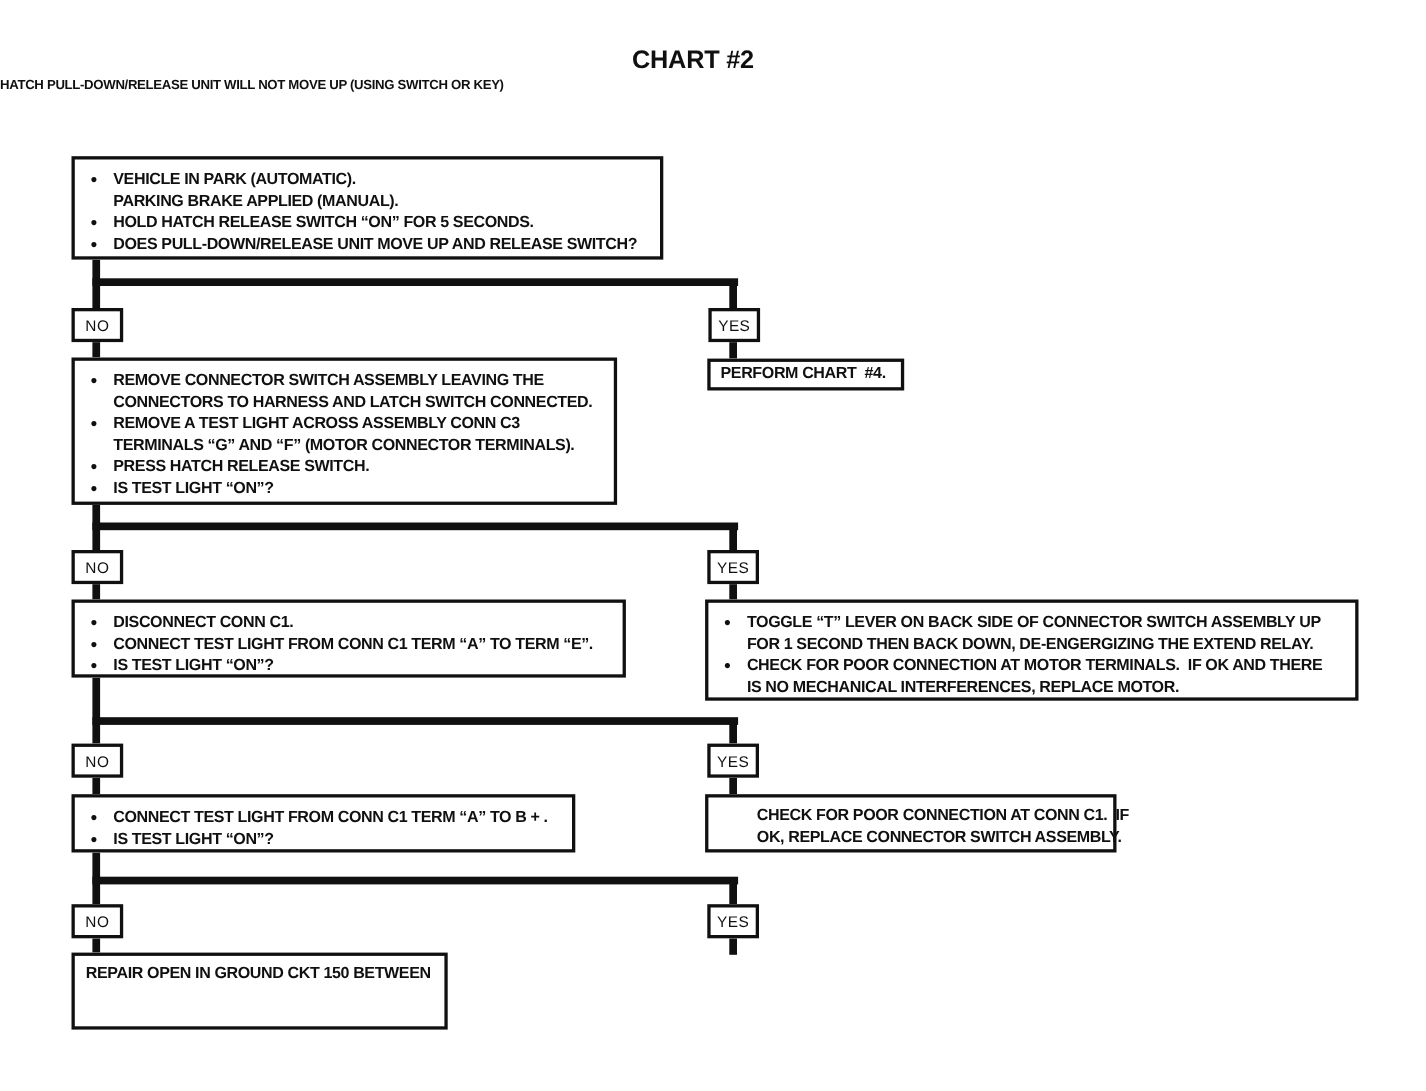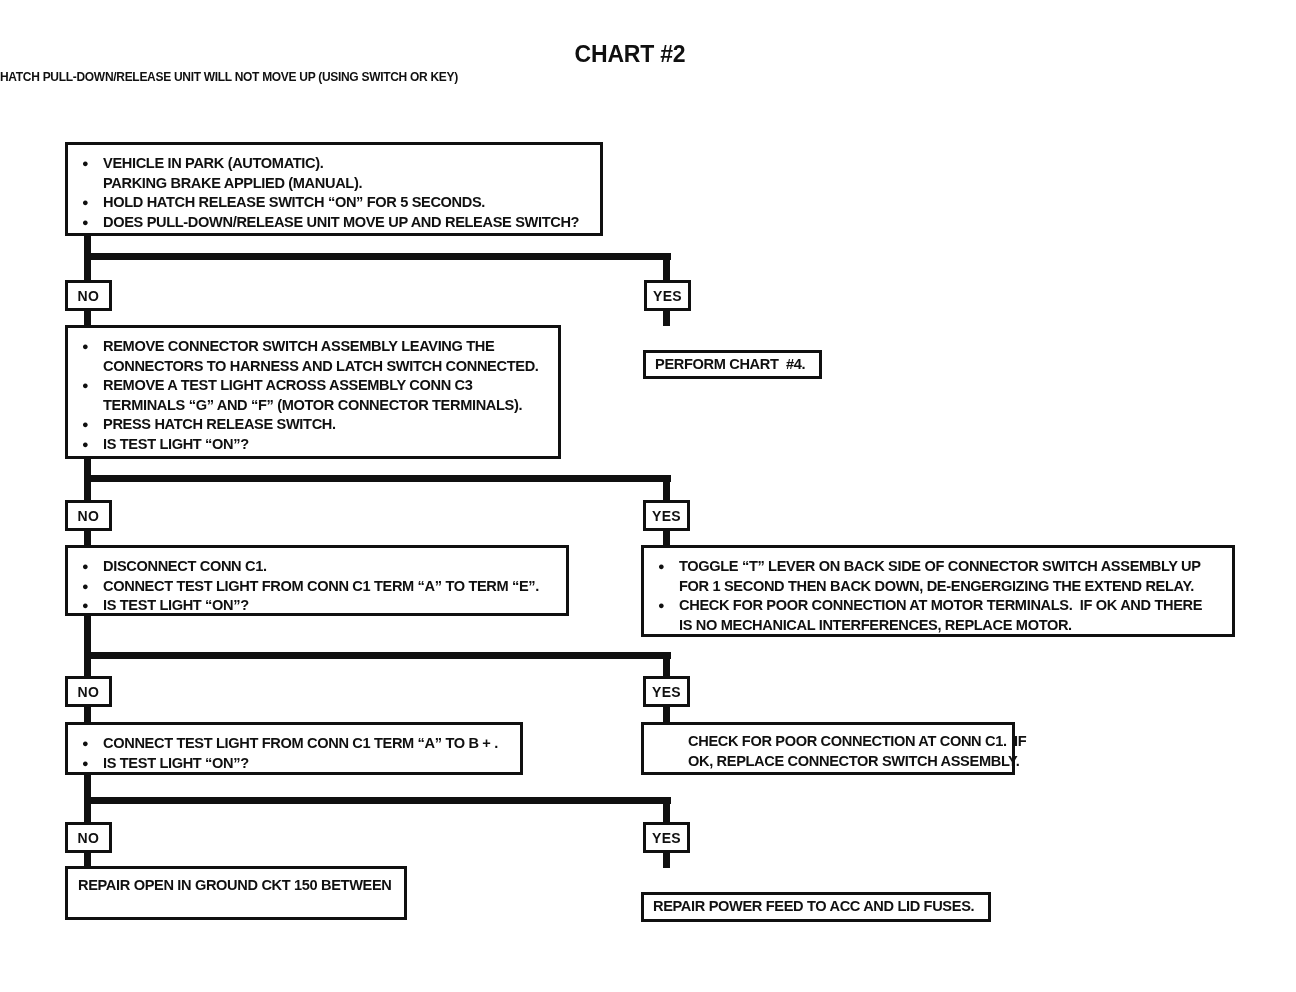--- a/index.html
+++ b/index.html
@@ -7,28 +7,28 @@
     position:relative;width:1296px;height:992px;background:#ffffff;
     font-family:"Liberation Sans", sans-serif;color:#101010;overflow:hidden;
   }
   .ttl{position:absolute;top:41px;left:4px;width:1252px;text-align:center;
        font-weight:700;font-size:23px;letter-spacing:-0.2px;}
   .sub{position:absolute;top:70px;left:0;width:1252px;
        font-weight:700;font-size:12px;letter-spacing:-0.3px;}
   .bx{position:absolute;border:3px solid #101010;background:#ffffff;box-sizing:border-box;}
   .lab{position:absolute;width:47px;height:31px;border:3px solid #101010;background:#fff;
        box-sizing:border-box;display:flex;align-items:center;justify-content:center;
-       font-weight:700;font-size:14px;letter-spacing:0.4px;}
+       font-weight:400;font-size:14px;letter-spacing:0.4px;}
   .cl{position:absolute;background:#101010;}
   .ln{display:flex;white-space:pre;font-weight:700;font-size:14.6px;
       line-height:19.6px;letter-spacing:-0.35px;}
   .blt{flex:0 0 21px;width:21px;font-size:11px;}
   .bulpad{padding:9px 6px 4px 14px;}
   .plainpad{padding:7px 6px 4px 10px;}
-  .cntr{display:flex;align-items:center;padding-left:9px;margin-top:24px;}
+  .cntr{display:flex;align-items:center;padding-left:9px;}
 </style>
 </head>
 <body>
 
 <div class="canvas">
 
   <div class="ttl">CHART #2</div>
   <div class="sub">HATCH PULL-DOWN/RELEASE UNIT WILL NOT MOVE UP (USING SWITCH OR KEY)</div>
 
   <div class="cl" style="left:84px;top:236px;width:7px;height:20px;"></div>
@@ -123,21 +123,18 @@
     <div class="ln"><span>OK, REPLACE CONNECTOR SWITCH ASSEMBLY.</span></div>
   </div>
 
   <div class="lab" style="left:65px;top:822px;">
       <span>NO</span>
     </div>
   <div class="lab" style="left:643px;top:822px;">
       <span>YES</span>
     </div>
 
-  <div class="bx plainpad" style="left:65px;top:866px;width:342px;height:54px;">
+  <div class="bx plainpad" style="left:65px;top:866px;width:342px;height:70px;">
     <div class="ln"><span>REPAIR OPEN IN GROUND CKT 150 BETWEEN</span></div>
   </div>
 
-  <div class="bx cntr" style="left:641px;top:868px;width:350px;height:30px;">
-    <div class="ln"><span>REPAIR POWER FEED TO ACC AND LID FUSES.</span></div>
-  </div>
 
 </div>
 
 </body></html>

